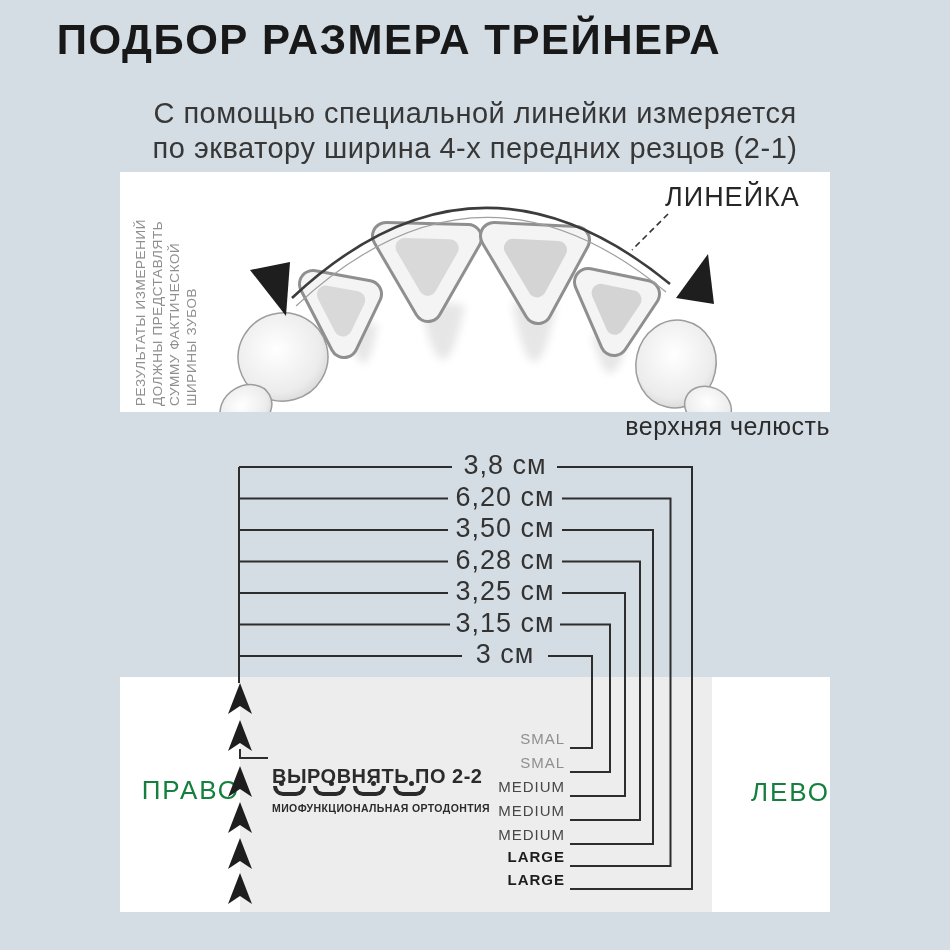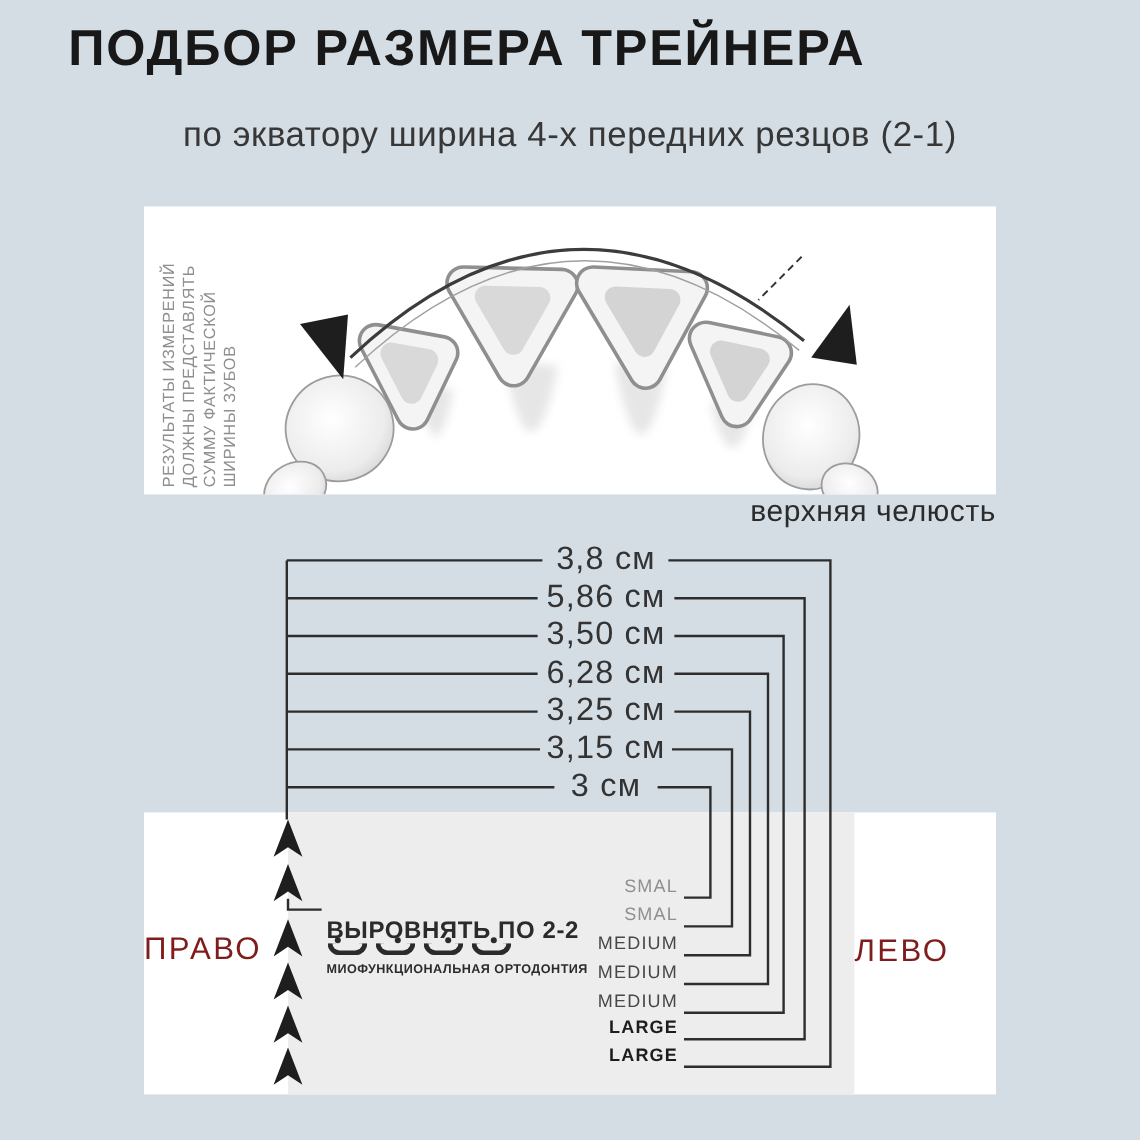--- a/index.html
+++ b/index.html
@@ -50,22 +50,22 @@
   
   .bottom-panel {
     position:absolute; left:120px; top:677px; width:710px; height:235px;
     background:#ffffff;
   }
   .gray-card {
     position:absolute; left:120px; top:0; width:472px; height:235px;
     background:#ededed;
   }
   .side-word {
-    position:absolute; font-size:26px; letter-spacing:2px; color:#7f1d1d;
-    text-align:left;
+    position:absolute; font-size:26px; letter-spacing:2px; color:#15803d;
+    text-align:right;
   }
   .side-word.right { left:0; top:98px; width:120px; }
   .side-word.left { left:592px; top:100px; width:118px; }
   .align-note {
     position:absolute; left:152px; top:88px;
     font-size:20px; font-weight:700; letter-spacing:0.5px; color:#2b2b2b;
     white-space:nowrap;
   }
   .brand { position:absolute; left:152px; top:107px; width:180px; }
   .brand .wordmark {
@@ -104,20 +104,21 @@
 
   .lines-svg { position:absolute; inset:0; width:950px; height:950px; pointer-events:none; }
 </style>
 </head>
 <body>
 
 <div class="page">
 
   <div class="title">ПОДБОР РАЗМЕРА ТРЕЙНЕРА</div>
   <div class="subtitle">
+    <div>С помощью специальной линейки измеряется</div>
     <div>по экватору ширина 4-х передних резцов (2-1)</div>
   </div>
 
   <div class="teeth-panel">
     <svg class="teeth-svg" viewBox="0 0 710 240">
       <defs>
         <radialGradient id="g-molar" cx="45%" cy="40%" r="70%">
           <stop offset="0%" stop-color="#ffffff"></stop>
           <stop offset="70%" stop-color="#ececec"></stop>
           <stop offset="100%" stop-color="#cfcfcf"></stop>
@@ -171,20 +172,21 @@
       <line x1="548" y1="42" x2="512" y2="78" stroke="#333333" stroke-width="1.6" stroke-dasharray="6 4"></line>
     </svg>
 
     <div class="side-note">
       <span>РЕЗУЛЬТАТЫ ИЗМЕРЕНИЙ</span>
       <span>ДОЛЖНЫ ПРЕДСТАВЛЯТЬ</span>
       <span>СУММУ ФАКТИЧЕСКОЙ</span>
       <span>ШИРИНЫ ЗУБОВ</span>
     </div>
 
+    <div class="ruler-label">ЛИНЕЙКА</div>
   </div>
 
   <div class="jaw-caption">верхняя челюсть</div>
 
   <div class="bottom-panel">
     <div class="gray-card"></div>
     <div class="side-word right">ПРАВО</div>
     <div class="side-word left">ЛЕВО</div>
     <div class="align-note">ВЫРОВНЯТЬ ПО 2-2</div>
 
@@ -232,21 +234,21 @@
       <path d="M240 683 L252 714 L240 706 L228 714 Z"></path>
       <path d="M240 720 L252 751 L240 743 L228 751 Z"></path>
       <path d="M240 766 L252 797 L240 789 L228 797 Z"></path>
       <path d="M240 802 L252 833 L240 825 L228 833 Z"></path>
       <path d="M240 838 L252 869 L240 861 L228 869 Z"></path>
       <path d="M240 873 L252 904 L240 896 L228 904 Z"></path>
     </g>
   </svg>
 
   <div class="width-label" style="top:450px">3,8 см</div>
-  <div class="width-label" style="top:481.5px">5,86 см</div>
+  <div class="width-label" style="top:481.5px">6,20 см</div>
   <div class="width-label" style="top:513px">3,50 см</div>
   <div class="width-label" style="top:544.5px">6,28 см</div>
   <div class="width-label" style="top:576px">3,25 см</div>
   <div class="width-label" style="top:607.5px">3,15 см</div>
   <div class="width-label" style="top:639px">3 см</div>
 
   <div class="size-label size-light" style="top:727px">SMAL</div>
   <div class="size-label size-light" style="top:751px">SMAL</div>
   <div class="size-label size-mid" style="top:775px">MEDIUM</div>
   <div class="size-label size-mid" style="top:799px">MEDIUM</div>

